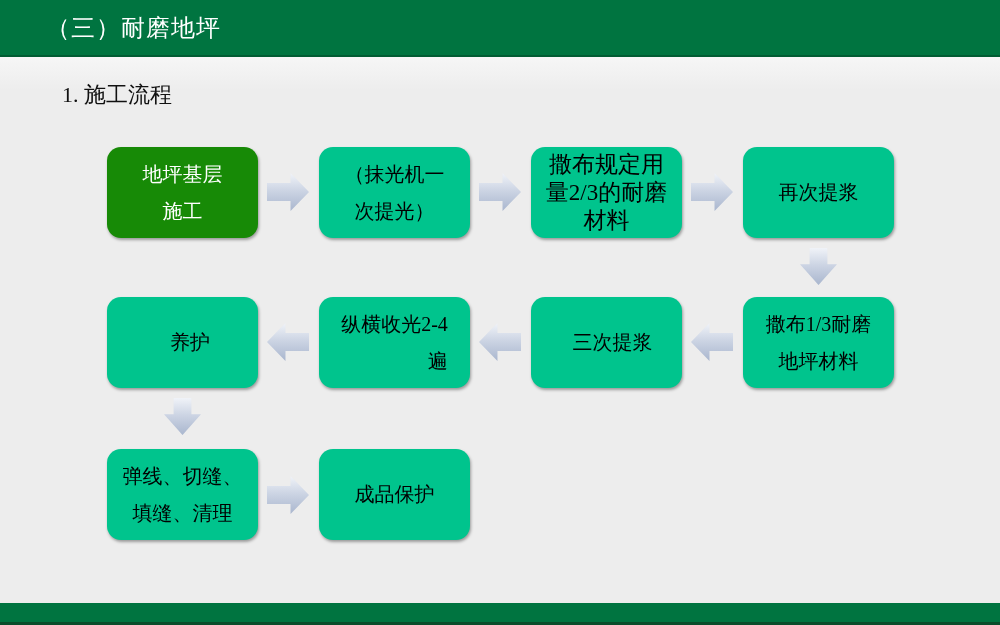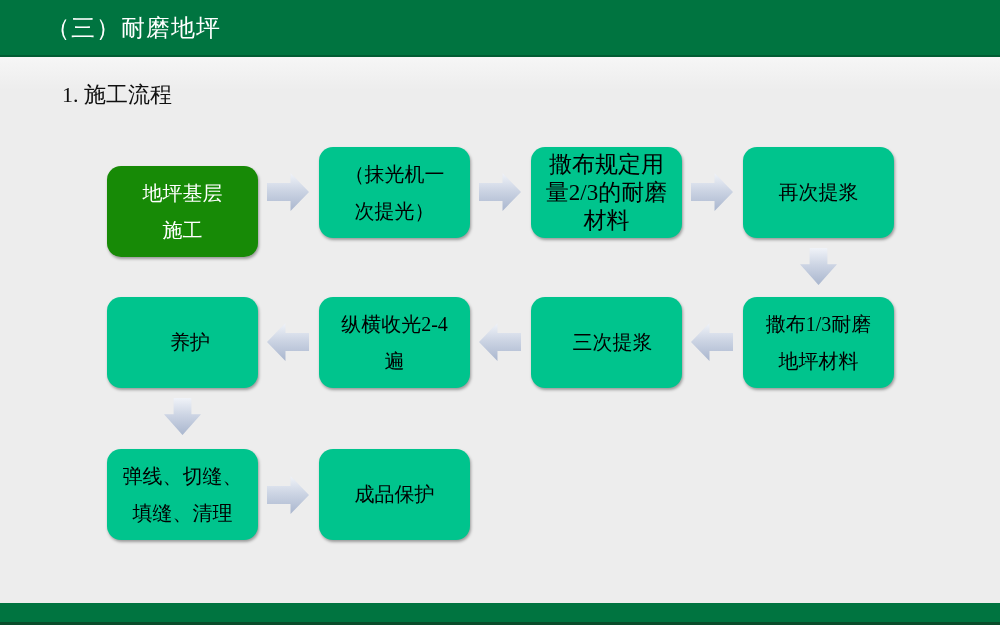--- a/index.html
+++ b/index.html
@@ -108,40 +108,40 @@
 <div class="slide">
 
   <header class="titlebar">
     <span class="title-text">（三）耐磨地坪</span>
   </header>
 
   <div class="subtitle">1. 施工流程</div>
 
   <div>
 
-    <div class="node dark" style="left:107px; top:147px;margin-top:19px;">地坪基层
+    <div class="node dark" style="left:107px; top:147px;">地坪基层
 施工</div>
     <div class="arrow right" style="left:267px; top:173px;"></div>
     <div class="node teal" style="left:319px; top:147px;">（抹光机一
 次提光）</div>
     <div class="arrow right" style="left:479px; top:173px;"></div>
     <div class="node teal lines3" style="left:531px; top:147px;">撒布规定用
 量2/3的耐磨
 材料</div>
     <div class="arrow right" style="left:691px; top:173px;"></div>
     <div class="node teal" style="left:743px; top:147px;">再次提浆</div>
 
     <div class="arrow down" style="left:800px; top:248px;"></div>
 
     <div class="node teal" style="left:743px; top:297px;">撒布1/3耐磨
 地坪材料</div>
     <div class="arrow left" style="left:691px; top:323px;"></div>
     <div class="node teal" style="left:531px; top:297px;padding-left:16px;">三次提浆</div>
     <div class="arrow left" style="left:479px; top:323px;"></div>
-    <div class="node teal" style="left:319px; top:297px;">纵横收光2-4
+    <div class="node teal" style="left:319px; top:297px;text-align:right;">纵横收光2-4
 遍</div>
     <div class="arrow left" style="left:267px; top:323px;"></div>
     <div class="node teal" style="left:107px; top:297px;padding-left:19px;">养护</div>
 
     <div class="arrow down" style="left:164px; top:398px;"></div>
 
     <div class="node teal" style="left:107px; top:449px;">弹线、切缝、
 填缝、清理</div>
     <div class="arrow right" style="left:267px; top:476px;"></div>
     <div class="node teal" style="left:319px; top:449px;text-align:right;">成品保护</div>

